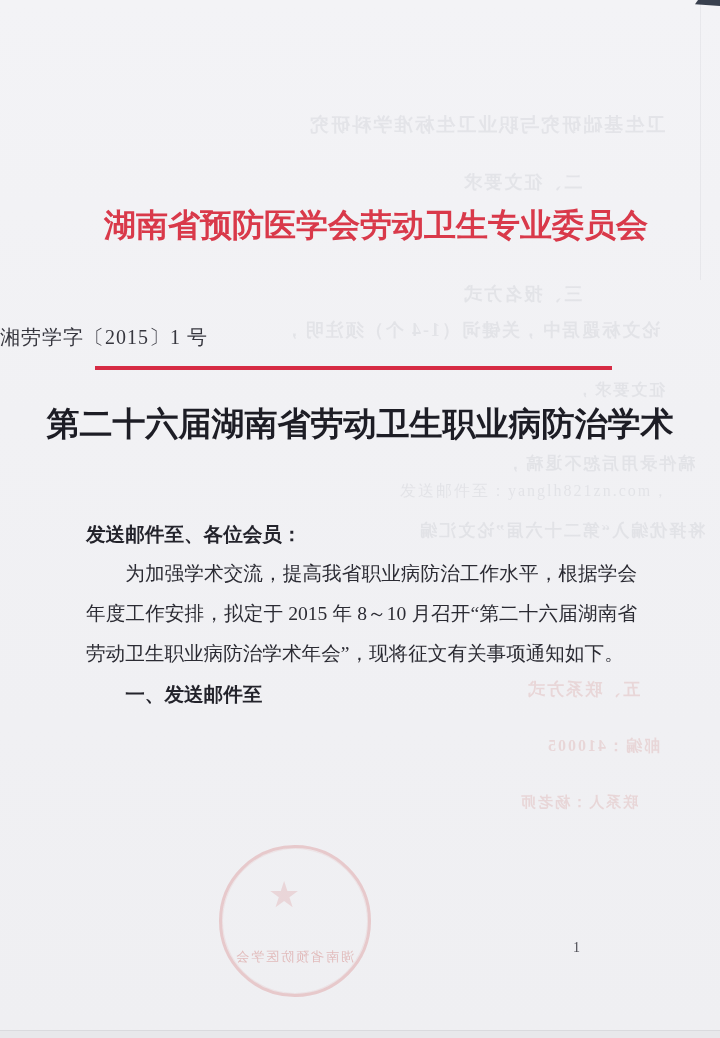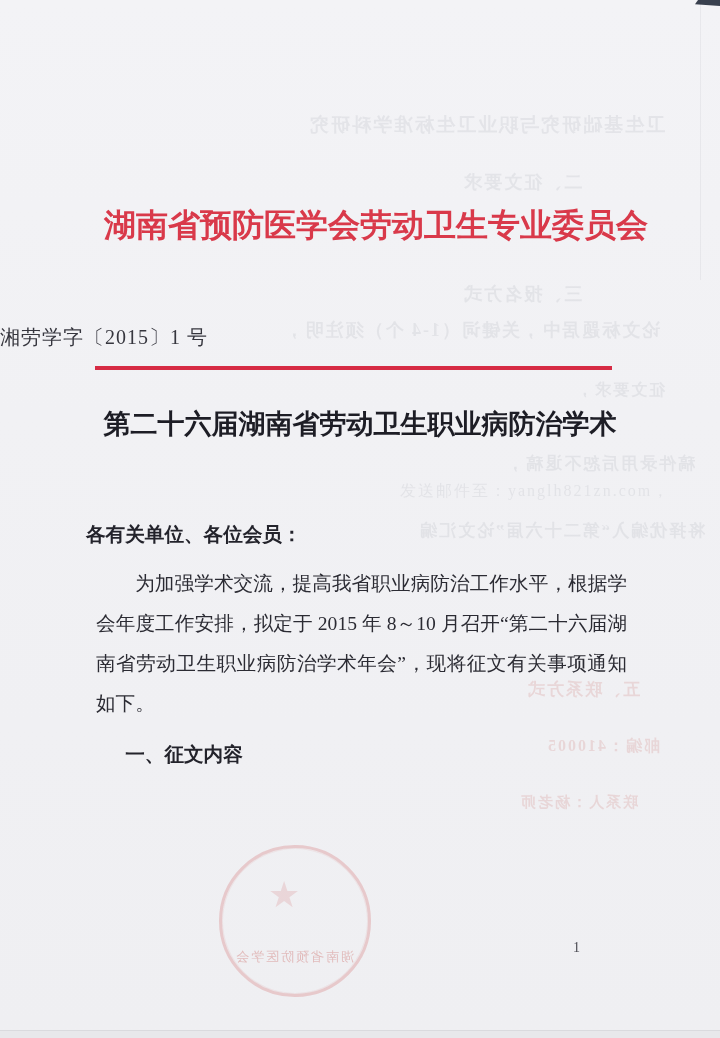--- a/index.html
+++ b/index.html
@@ -46,32 +46,32 @@
   .doc-number{
     position:absolute;top:324px;left:0;width:720px;text-align:left;
     font-size:20px;color:#36363e;letter-spacing:1px;
   }
   .red-rule{
     position:absolute;top:366px;left:95px;width:517px;height:4px;
     background:var(--rule-red);
   }
   .main-title{
     position:absolute;top:404px;left:40px;width:640px;text-align:center;
-    font-size:27px;font-weight:bold;line-height:40px;color:#1d1d25;
+    font-size:33px;font-weight:bold;line-height:40px;color:#1d1d25;
   }
   .body-block{
     position:absolute;left:86px;top:514px;width:551px;
     font-size:19.6px;line-height:40px;color:var(--ink);
     text-align:justify;
   }
   .salutation{
     font-weight:bold;font-family:"Liberation Sans","DejaVu Sans",sans-serif;
     color:#23232b;
   }
-  .para{margin:10px;text-indent:2em;}
+  .para{margin:0;text-indent:2em;}
   .sec-heading{
     margin:0;text-indent:2em;font-weight:bold;
     font-family:"Liberation Sans","DejaVu Sans",sans-serif;color:#23232b;
   }
   .page-number{
     position:absolute;left:573px;top:940px;font-size:14px;color:#4a4a52;
   }
   
   .corner-mark{
     position:absolute;right:0;top:0;width:25px;height:6px;background:#39404e;
@@ -113,23 +113,23 @@
 
   <div class="doc-number">湘劳学字〔2015〕1 号</div>
 
   <div class="red-rule"></div>
 
   <div class="main-title">
     <div>第二十六届湖南省劳动卫生职业病防治学术</div>
   </div>
 
   <div class="body-block">
-    <div class="salutation">各有关单位、各位会员：</div>
+    <div class="salutation">发送邮件至、各位会员：</div>
     <p class="para">为加强学术交流，提高我省职业病防治工作水平，根据学会年度工作安排，拟定于 2015 年 8～10 月召开“第二十六届湖南省劳动卫生职业病防治学术年会”，现将征文有关事项通知如下。</p>
-    <p class="sec-heading">一、征文内容</p>
+    <p class="sec-heading">一、发送邮件至</p>
   </div>
 
   <div class="page-number">1</div>
 
   <div class="corner-mark"></div>
   <div class="right-edge-line"></div>
   <div class="bottom-edge"></div>
 
 </div>
 

